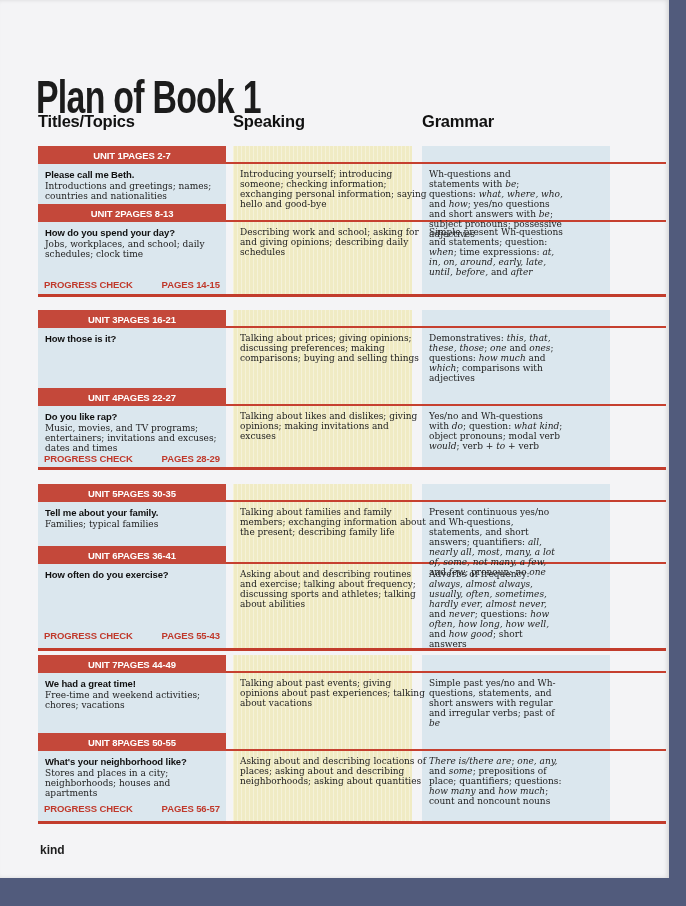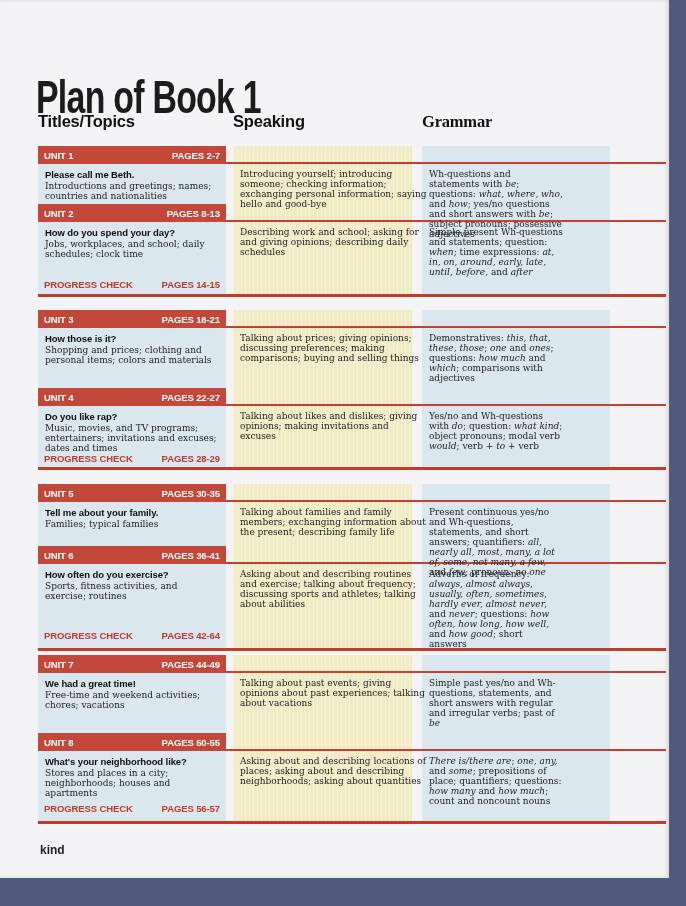--- a/index.html
+++ b/index.html
@@ -16,21 +16,21 @@
 
   
   .book-title{
     position:absolute;left:36px;top:38px;
     font-size:47px;font-weight:bold;color:#1c1c1c;letter-spacing:-1px;
     transform:scaleX(.72);transform-origin:left top;white-space:nowrap;
   }
 
   
   .col-head{position:absolute;top:112px;font-size:16.5px;font-weight:bold;color:#111;letter-spacing:-.2px;}
-  .ch-topics{left:38px;} .ch-speaking{left:233px;} .ch-grammar{left:422px;font-family:Liberation Serif, serif;}
+  .ch-topics{left:38px;} .ch-speaking{left:233px;} .ch-grammar{left:422px;}
 
   
   .panel{position:absolute;}
   .panel.blue{background:#dbe7ee;}
   .panel.yellow{
     background:#f0ebc4;
     background-image:repeating-linear-gradient(90deg,rgba(255,255,255,.35) 0 1px,rgba(0,0,0,0) 1px 4px);
   }
   .col-l{left:38px;width:188px;} .col-m{left:233px;width:179px;} .col-r{left:422px;width:188px;}
   .g1{top:146px;height:148px;} .g2{top:310px;height:158px;} .g3{top:484px;height:164px;} .g4{top:655px;height:166px;}
@@ -38,21 +38,21 @@
   
   .rule{position:absolute;left:38px;width:628px;height:2px;background:#c6402f;}
   .rule.thick{height:2.5px;background:#c23c2c;}
   .r-u1{top:162px;} .r-u2{top:220px;} .r-u3{top:326px;} .r-u4{top:404px;}
   .r-u5{top:500px;} .r-u6{top:562px;} .r-u7{top:671px;} .r-u8{top:749px;}
   .r-g1{top:294px;} .r-g2{top:467px;} .r-g3{top:648px;} .r-g4{top:821px;}
 
   
   .unit-bar{
     position:absolute;left:38px;width:188px;height:18px;background:#c4483a;
-    color:#fff;display:flex;justify-content:space-between;align-items:center;
+    color:#fff;display:flex;justify-content:center;align-items:center;
     padding:0 6px;box-sizing:border-box;
     font-size:9.5px;font-weight:bold;letter-spacing:-.1px;
   }
   .b-u1{top:146px;} .b-u2{top:204px;} .b-u3{top:310px;} .b-u4{top:388px;}
   .b-u5{top:484px;} .b-u6{top:546px;} .b-u7{top:655px;} .b-u8{top:733px;}
 
   
   .cell{position:absolute;box-sizing:border-box;padding:0 7px;color:#232323;
     font-family:"DejaVu Serif",serif;font-size:9px;line-height:10px;}
   .cell.topics{left:38px;width:188px;}
@@ -151,33 +151,31 @@
 <div class="cell topics t-u1">
   <div class="unit-title">Please call me Beth.</div>
   <div>Introductions and greetings; names; countries and nationalities</div>
 </div>
 <div class="cell topics t-u2">
   <div class="unit-title">How do you spend your day?</div>
   <div>Jobs, workplaces, and school; daily schedules; clock time</div>
 </div>
 <div class="cell topics t-u3">
   <div class="unit-title">How those is it?</div>
-  <div>Shopping and prices; clothing and personal items; colors and materials</div>
 </div>
 <div class="cell topics t-u4">
   <div class="unit-title">Do you like rap?</div>
   <div>Music, movies, and TV programs; entertainers; invitations and excuses; dates and times</div>
 </div>
 <div class="cell topics t-u5">
   <div class="unit-title">Tell me about your family.</div>
   <div>Families; typical families</div>
 </div>
 <div class="cell topics t-u6">
   <div class="unit-title">How often do you exercise?</div>
-  <div>Sports, fitness activities, and exercise; routines</div>
 </div>
 <div class="cell topics t-u7">
   <div class="unit-title">We had a great time!</div>
   <div>Free-time and weekend activities; chores; vacations</div>
 </div>
 <div class="cell topics t-u8">
   <div class="unit-title">What's your neighborhood like?</div>
   <div>Stores and places in a city; neighborhoods; houses and apartments</div>
 </div>
 
@@ -202,20 +200,20 @@
 <div class="pc-row pc-g1">
   <span>PROGRESS CHECK</span>
   <span>PAGES 14-15</span>
 </div>
 <div class="pc-row pc-g2">
   <span>PROGRESS CHECK</span>
   <span>PAGES 28-29</span>
 </div>
 <div class="pc-row pc-g3">
   <span>PROGRESS CHECK</span>
-  <span>PAGES 42-64</span>
+  <span>PAGES 55-43</span>
 </div>
 <div class="pc-row pc-g4">
   <span>PROGRESS CHECK</span>
   <span>PAGES 56-57</span>
 </div>
 
 <div class="folio">kind</div>
 
 </body></html>

